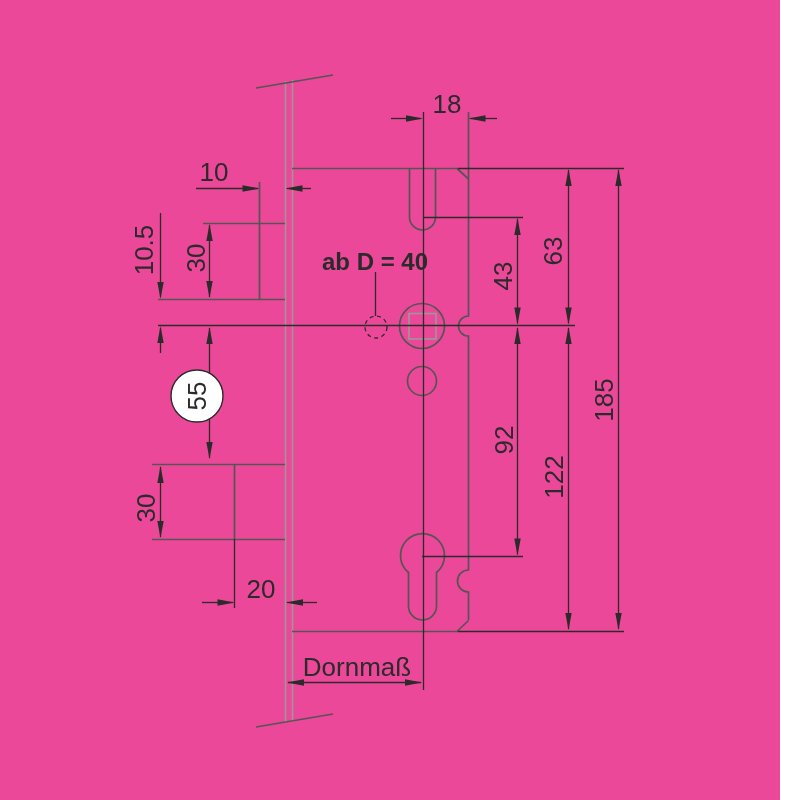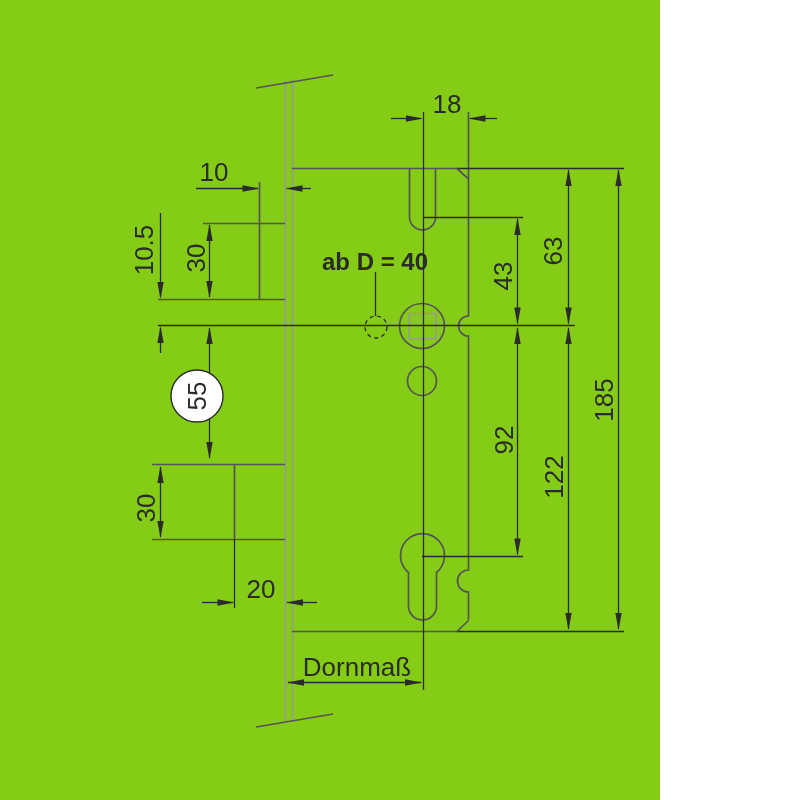--- a/index.html
+++ b/index.html
@@ -1,16 +1,16 @@
 <!DOCTYPE html>
 <html><head>
 <meta charset="utf-8">
 <style>
   html,body{margin:0;padding:0;background:#ffffff;}
-  #stage{width:660px;height:800px;position:relative;background:#84cc16;overflow:hidden;}
+  #stage{width:780px;height:800px;position:relative;background:#ec4899;overflow:hidden;}
   svg{display:block;}
   .geo{stroke:#555555;stroke-width:1.7;fill:none;stroke-linecap:butt;}
   .geo-light{stroke:#999999;stroke-width:1.6;fill:none;}
   .dim{stroke:#2b2b2b;stroke-width:1.3;fill:none;}
   .dashed{stroke:#2b2b2b;stroke-width:1.3;fill:none;stroke-dasharray:4 3.5;}
   .arrow{fill:#2b2b2b;stroke:none;}
   .dimtext{fill:#2b2b2b;font-family:"Liberation Sans",sans-serif;font-size:26px;}
   .notetext{fill:#2b2b2b;font-family:"Liberation Sans",sans-serif;font-size:24px;font-weight:700;}
   .mid{text-anchor:middle;}
   .bubble{fill:#ffffff;stroke:#2b2b2b;stroke-width:1.4;}

